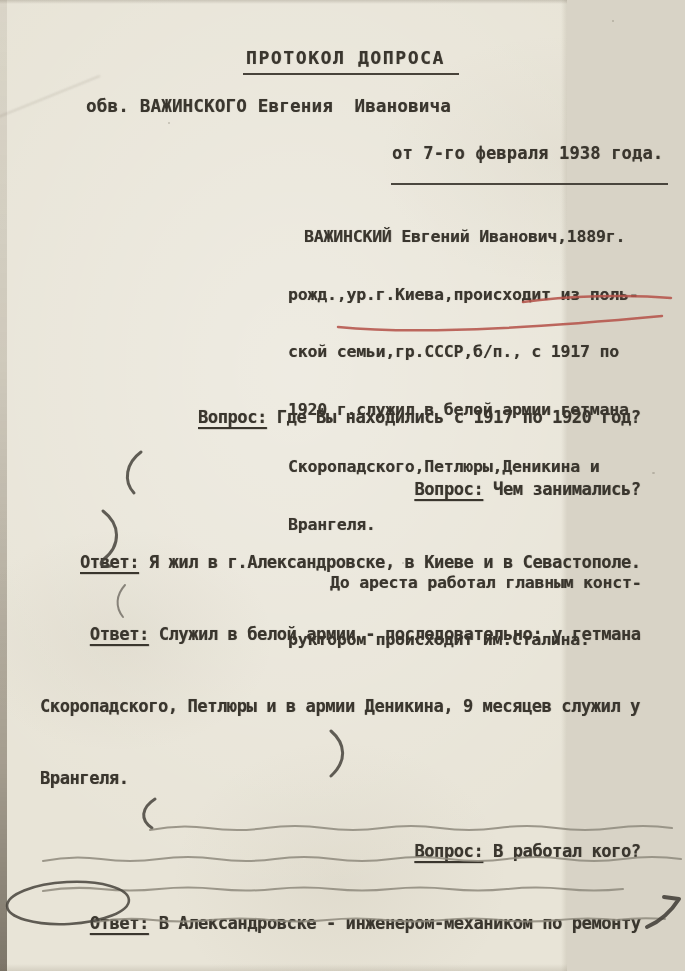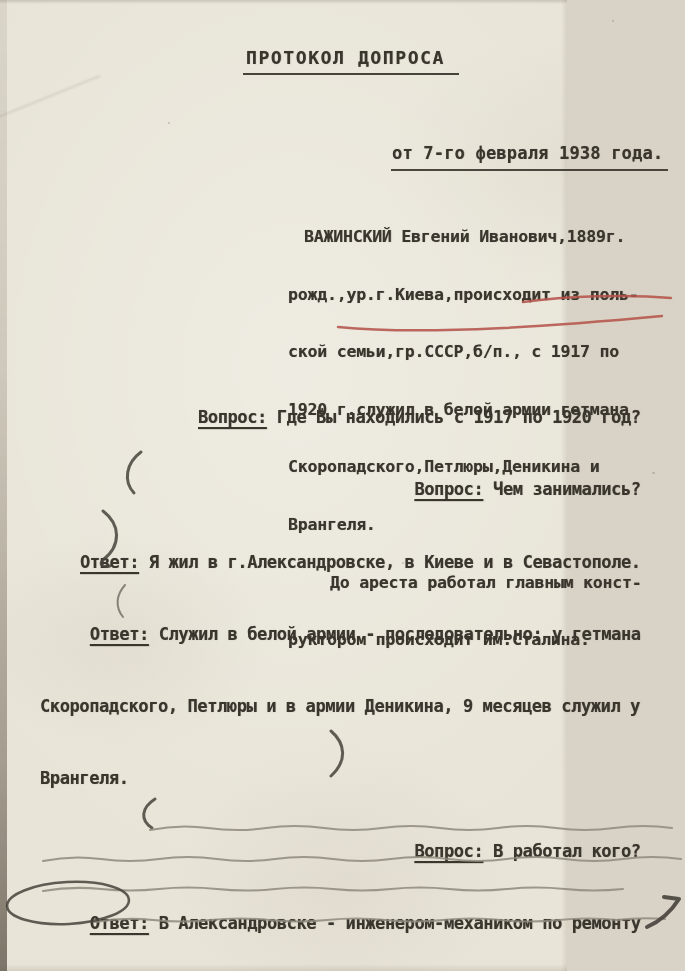--- a/index.html
+++ b/index.html
@@ -23,21 +23,21 @@
   .edge-bottom{position:absolute;left:0;bottom:0;width:100%;height:7px;background:linear-gradient(0deg, rgba(110,100,80,0.16), rgba(0,0,0,0));}
   .crease{position:absolute;left:-6px;top:96px;width:110px;height:1px;background:rgba(120,110,92,0.35);transform:rotate(-22deg);filter:blur(0.8px);}
   .speck{position:absolute;border-radius:50%;background:rgba(70,62,50,0.25);}
 
   .typed{font-weight:700;text-shadow:0.3px 0.3px 0.7px rgba(55,50,42,0.55);white-space:pre;}
 
   .title{position:absolute;left:243px;top:47px;font-size:18px;letter-spacing:1.6px;
     border-bottom:2.6px solid rgba(58,53,45,0.92);padding:0 14px 5px 3px;}
   .accused{position:absolute;left:86px;top:96px;font-size:17.5px;letter-spacing:0.2px;}
   .dateline{position:absolute;left:391px;top:143px;font-size:17px;letter-spacing:0.2px;
-    border-bottom:2.2px solid rgba(58,53,45,0.9);padding:0 5px 6px 1px;}
+    border-bottom:2.2px solid rgba(58,53,45,0.9);padding:0 5px 20px 1px;}
 
   .bio{position:absolute;left:288px;top:189px;font-size:16.5px;letter-spacing:-0.2px;}
   .bline{line-height:19.6px;height:19.6px;}
   .bline.bi1{padding-left:16px;}
   .bline.bi2{padding-left:42px;}
 
   .qa{position:absolute;left:40px;top:361px;font-size:17px;letter-spacing:-0.4px;}
   .qline{line-height:32.3px;height:32.3px;}
   .qline.ind{padding-left:40px;text-align:right;}
   .qlabel{text-decoration:underline;text-decoration-thickness:2px;text-underline-offset:4px;}
@@ -61,20 +61,21 @@
   <div class="edge-right"></div>
   <div class="edge-bottom"></div>
   <div class="crease"></div>
   <div class="speck" style="left:612px;top:20px;width:2px;height:2px;"></div>
   <div class="speck" style="left:168px;top:122px;width:2px;height:2px;"></div>
   <div class="speck" style="left:652px;top:472px;width:3px;height:2px;"></div>
   <div class="speck" style="left:84px;top:702px;width:2px;height:2px;"></div>
   <div class="speck" style="left:402px;top:562px;width:2px;height:2px;"></div>
 
   <div class="title typed">ПРОТОКОЛ ДОПРОСА</div>
+  <div class="accused typed">обв. ВАЖИНСКОГО Евгения  Ивановича</div>
   <div class="dateline typed">от 7-го февраля 1938 года.</div>
 
   <div class="bio typed">
     <div class="bline bi1">ВАЖИНСКИЙ Евгений Иванович,1889г.</div>
     <div class="bline">рожд.,ур.г.Киева,происходит из поль-</div>
     <div class="bline">ской семьи,гр.СССР,б/п., с 1917 по</div>
     <div class="bline">1920 г.служил в белой армии гетмана</div>
     <div class="bline">Скоропадского,Петлюры,Деникина и</div>
     <div class="bline">Врангеля.</div>
     <div class="bline bi2">До ареста работал главным конст-</div>

